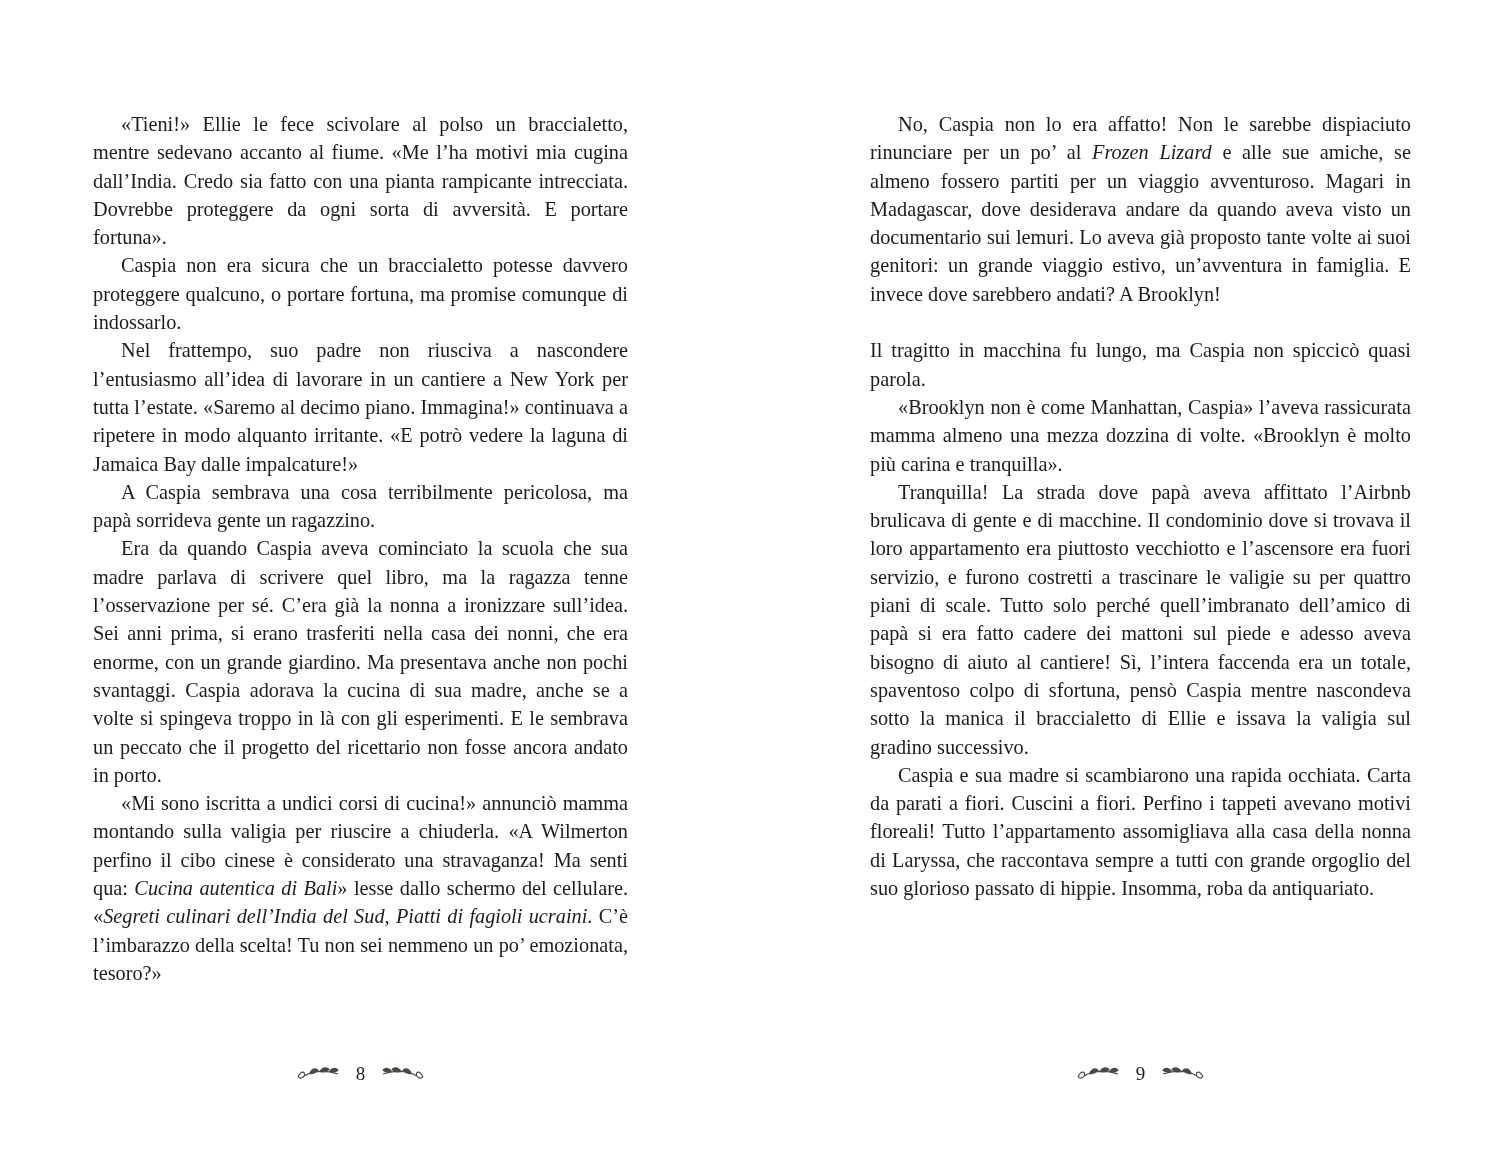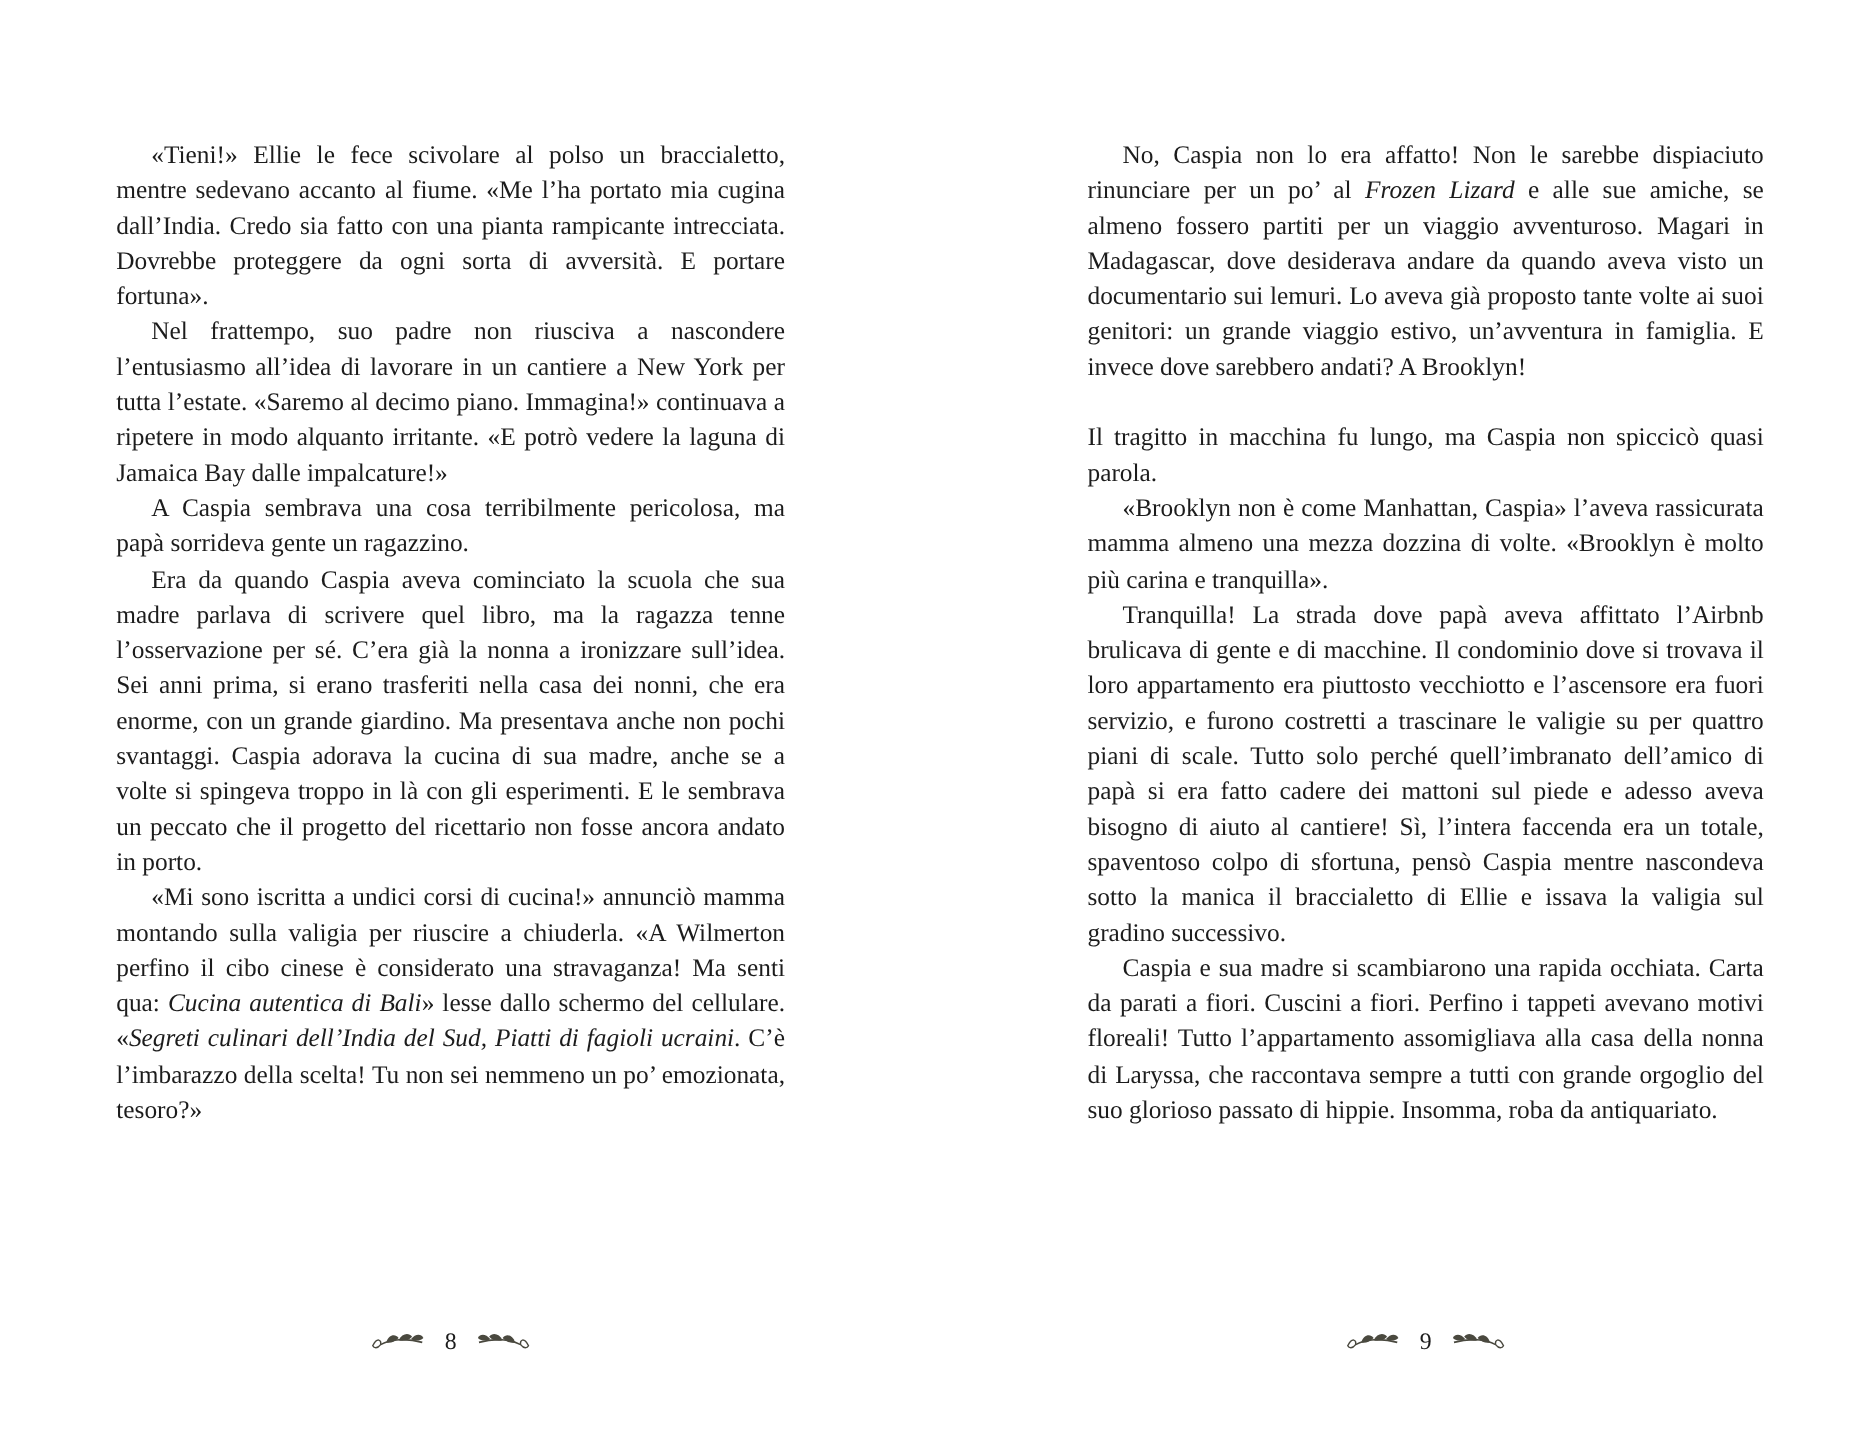--- a/index.html
+++ b/index.html
@@ -70,21 +70,22 @@
   .ornament svg { display: block; }
   .ornament.flip svg { transform: scaleX(-1); }
 </style>
 </head>
 <body>
 
 <div class="spread">
 
   <section class="page page-left">
     <div class="page-body">
-        <p class="para indent"><span>«Tieni!» Ellie le fece scivolare al polso un braccialetto, mentre sedevano accanto al fiume. «Me l’ha portato mia cugina dall’India. Credo sia fatto con una pianta rampicante intrecciata. Dovrebbe proteggere da ogni sorta di avversità. E portare fortuna».</span></p>
+        <p class="para indent"><span>«Tieni!» Ellie le fece scivolare al polso un braccialetto, mentre sedevano accanto al fiume. «Me l’ha motivi mia cugina dall’India. Credo sia fatto con una pianta rampicante intrecciata. Dovrebbe proteggere da ogni sorta di avversità. E portare fortuna».</span></p>
+        <p class="para indent"><span>Caspia non era sicura che un braccialetto potesse davvero proteggere qualcuno, o portare fortuna, ma promise comunque di indossarlo.</span></p>
         <p class="para indent"><span>Nel frattempo, suo padre non riusciva a nascondere l’entusiasmo all’idea di lavorare in un cantiere a New York per tutta l’estate. «Saremo al decimo piano. Immagina!» continuava a ripetere in modo alquanto irritante. «E potrò vedere la laguna di Jamaica Bay dalle impalcature!»</span></p>
         <p class="para indent"><span>A Caspia sembrava una cosa terribilmente pericolosa, ma papà sorrideva gente un ragazzino.</span></p>
         <p class="para indent"><span>Era da quando Caspia aveva cominciato la scuola che sua madre parlava di scrivere quel libro, ma la ragazza tenne l’osservazione per sé. C’era già la nonna a ironizzare sull’idea. Sei anni prima, si erano trasferiti nella casa dei nonni, che era enorme, con un grande giardino. Ma presentava anche non pochi svantaggi. Caspia adorava la cucina di sua madre, anche se a volte si spingeva troppo in là con gli esperimenti. E le sembrava un peccato che il progetto del ricettario non fosse ancora andato in porto.</span></p>
         <p class="para indent"><span>«Mi sono iscritta a undici corsi di cucina!» annunciò mamma montando sulla valigia per riuscire a chiuderla. «A Wilmerton perfino il cibo cinese è considerato una stravaganza! Ma senti qua: </span><em>Cucina autentica di Bali</em><span>» lesse dallo schermo del cellulare. «</span><em>Segreti culinari dell’India del Sud, Piatti di fagioli ucraini</em><span>. C’è l’imbarazzo della scelta! Tu non sei nemmeno un po’ emozionata, tesoro?»</span></p>
       </div>
     <footer class="page-footer">
       <span class="ornament">
         <svg viewBox="0 0 48 20" width="44" height="18" aria-hidden="true">
           <path d="M2 14 C6 6 10 9 9 13 C6 17 3 16 2 14 Z" fill="none" stroke="#4a493f" stroke-width="1.3"></path>
           <path d="M9 13 C18 8 32 7 46 11" fill="none" stroke="#4a493f" stroke-width="1.4"></path>

